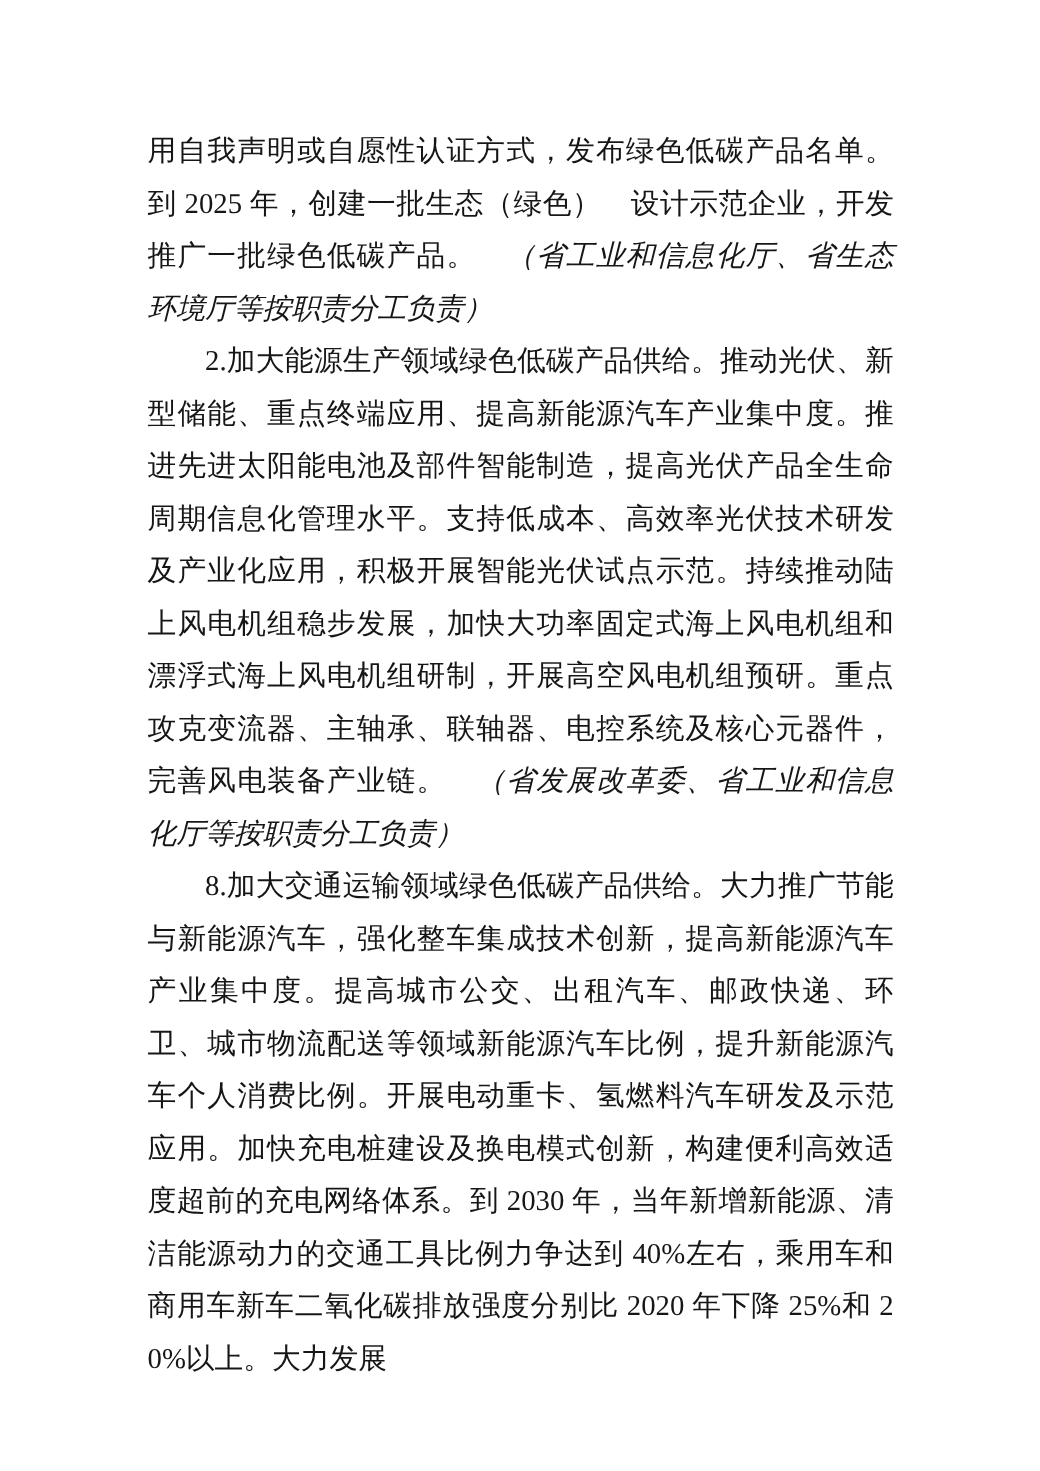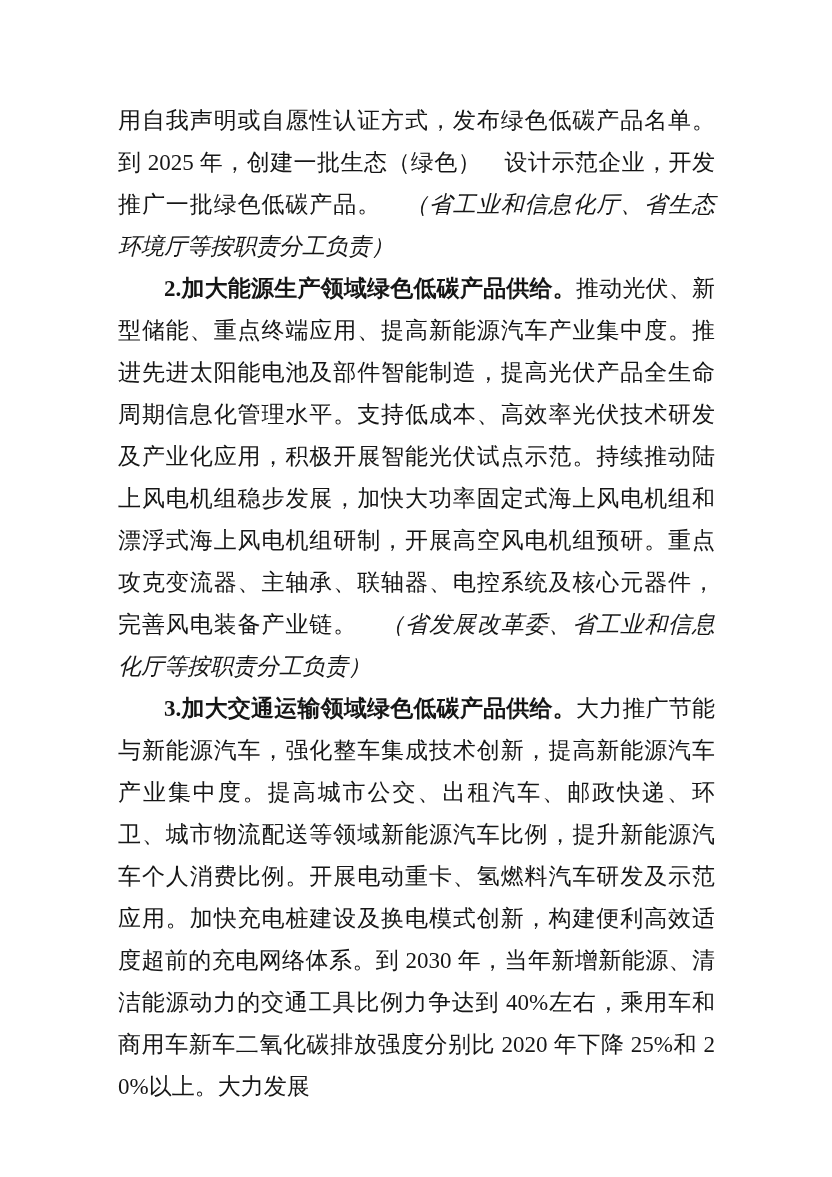--- a/index.html
+++ b/index.html
@@ -39,30 +39,30 @@
     word-break: break-all;
   }
   p.para.indent {
     text-indent: 46px;
   }
   .seg-body {
     font-weight: normal;
     font-style: normal;
   }
   .seg-bold-head {
-    font-weight: 700;
+    font-weight: 400;
     font-style: normal;
   }
   .seg-kaiti {
     font-weight: normal;
     font-style: italic; 
   }
 </style>
 </head>
 <body>
 
 <div class="page">
   <div class="content">
       <p class="para"><span class="seg-body">用自我声明或自愿性认证方式，发布绿色低碳产品名单。到 2025 年，创建一批生态（绿色）　设计示范企业，开发推广一批绿色低碳产品。　</span><span class="seg-kaiti">（省工业和信息化厅、省生态环境厅等按职责分工负责）</span></p>
       <p class="para indent"><span class="seg-bold-head">2.加大能源生产领域绿色低碳产品供给。</span><span class="seg-body">推动光伏、新型储能、重点终端应用、提高新能源汽车产业集中度。推进先进太阳能电池及部件智能制造，提高光伏产品全生命周期信息化管理水平。支持低成本、高效率光伏技术研发及产业化应用，积极开展智能光伏试点示范。持续推动陆上风电机组稳步发展，加快大功率固定式海上风电机组和漂浮式海上风电机组研制，开展高空风电机组预研。重点攻克变流器、主轴承、联轴器、电控系统及核心元器件，完善风电装备产业链。　</span><span class="seg-kaiti">（省发展改革委、省工业和信息化厅等按职责分工负责）</span></p>
-      <p class="para indent"><span class="seg-bold-head">3.加大交通运输领域绿色低碳产品供给。</span><span class="seg-body">大力推广节能与新能源汽车，强化整车集成技术创新，提高新能源汽车产业集中度。提高城市公交、出租汽车、邮政快递、环卫、城市物流配送等领域新能源汽车比例，提升新能源汽车个人消费比例。开展电动重卡、氢燃料汽车研发及示范应用。加快充电桩建设及换电模式创新，构建便利高效适度超前的充电网络体系。到 2030 年，当年新增新能源、清洁能源动力的交通工具比例力争达到 40%左右，乘用车和商用车新车二氧化碳排放强度分别比 2020 年下降 25%和 20%以上。大力发展</span></p>
+      <p class="para indent"><span class="seg-bold-head">8.加大交通运输领域绿色低碳产品供给。</span><span class="seg-body">大力推广节能与新能源汽车，强化整车集成技术创新，提高新能源汽车产业集中度。提高城市公交、出租汽车、邮政快递、环卫、城市物流配送等领域新能源汽车比例，提升新能源汽车个人消费比例。开展电动重卡、氢燃料汽车研发及示范应用。加快充电桩建设及换电模式创新，构建便利高效适度超前的充电网络体系。到 2030 年，当年新增新能源、清洁能源动力的交通工具比例力争达到 40%左右，乘用车和商用车新车二氧化碳排放强度分别比 2020 年下降 25%和 20%以上。大力发展</span></p>
     </div>
 </div>
 
 </body></html>

